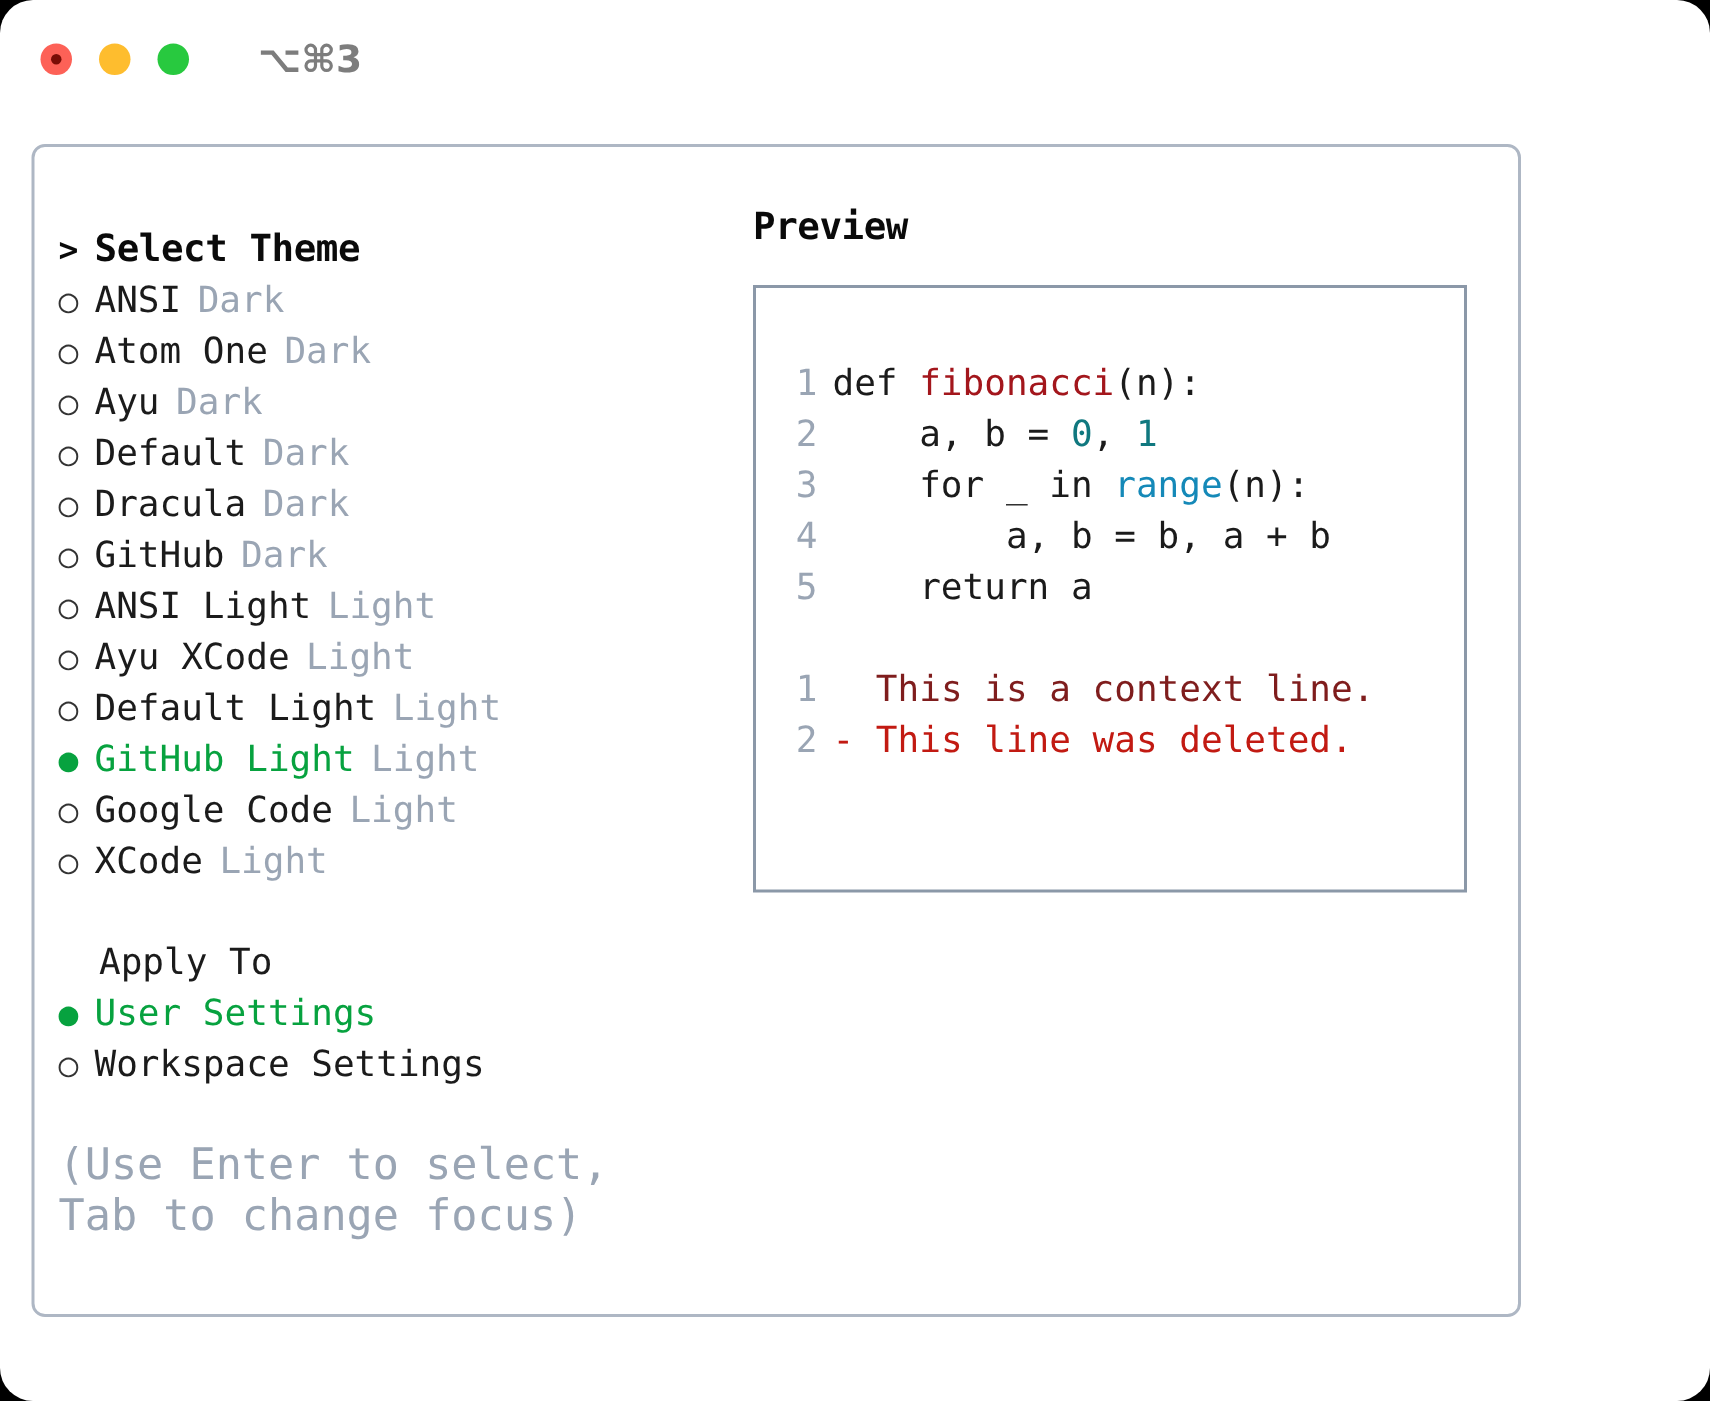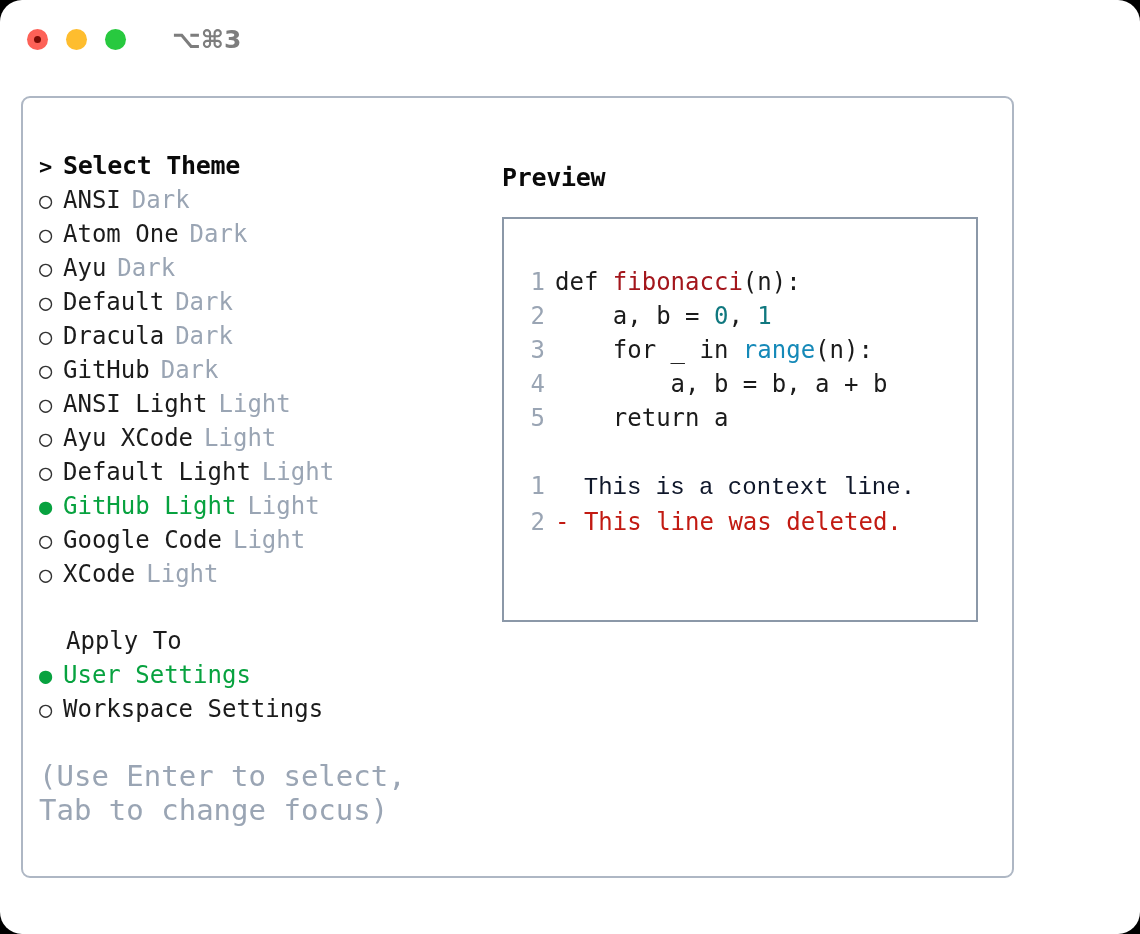--- a/index.html
+++ b/index.html
@@ -135,21 +135,21 @@
     font-size: 29px;
     line-height: 34px;
     color: #9aa5b4;
     width: 415px;
   }
 
   
   .right-col {
     position: absolute;
     left: 479px;
-    top: 63px;
+    top: 36px;
     width: 490px;
   }
   .preview-title {
     font-size: 25px;
     font-weight: bold;
     color: #0a0a0a;
     line-height: 34px;
     letter-spacing: -0.3px;
   }
   .preview-box {
@@ -175,21 +175,21 @@
     color: #9aa5b4;
     margin-right: 10px;
   }
   .blank-line { height: 34px; }
 
   .tok-fn      { color: #a3161c; }
   .tok-num     { color: #10787f; }
   .tok-builtin { color: #1589b8; }
   .tok-plain   { color: #1b1b1b; }
 
-  .diff-ctx { color: #0f172a; font-family: Liberation Mono, monospace; }
+  .diff-ctx { color: #7f1d1d; }
   .diff-del { color: #c21a12; }
   .diff-add { color: #0ab90a; }
 </style>
 </head>
 <body>
 
 <div class="window">
 
   <div class="titlebar">
     <div class="lights">

